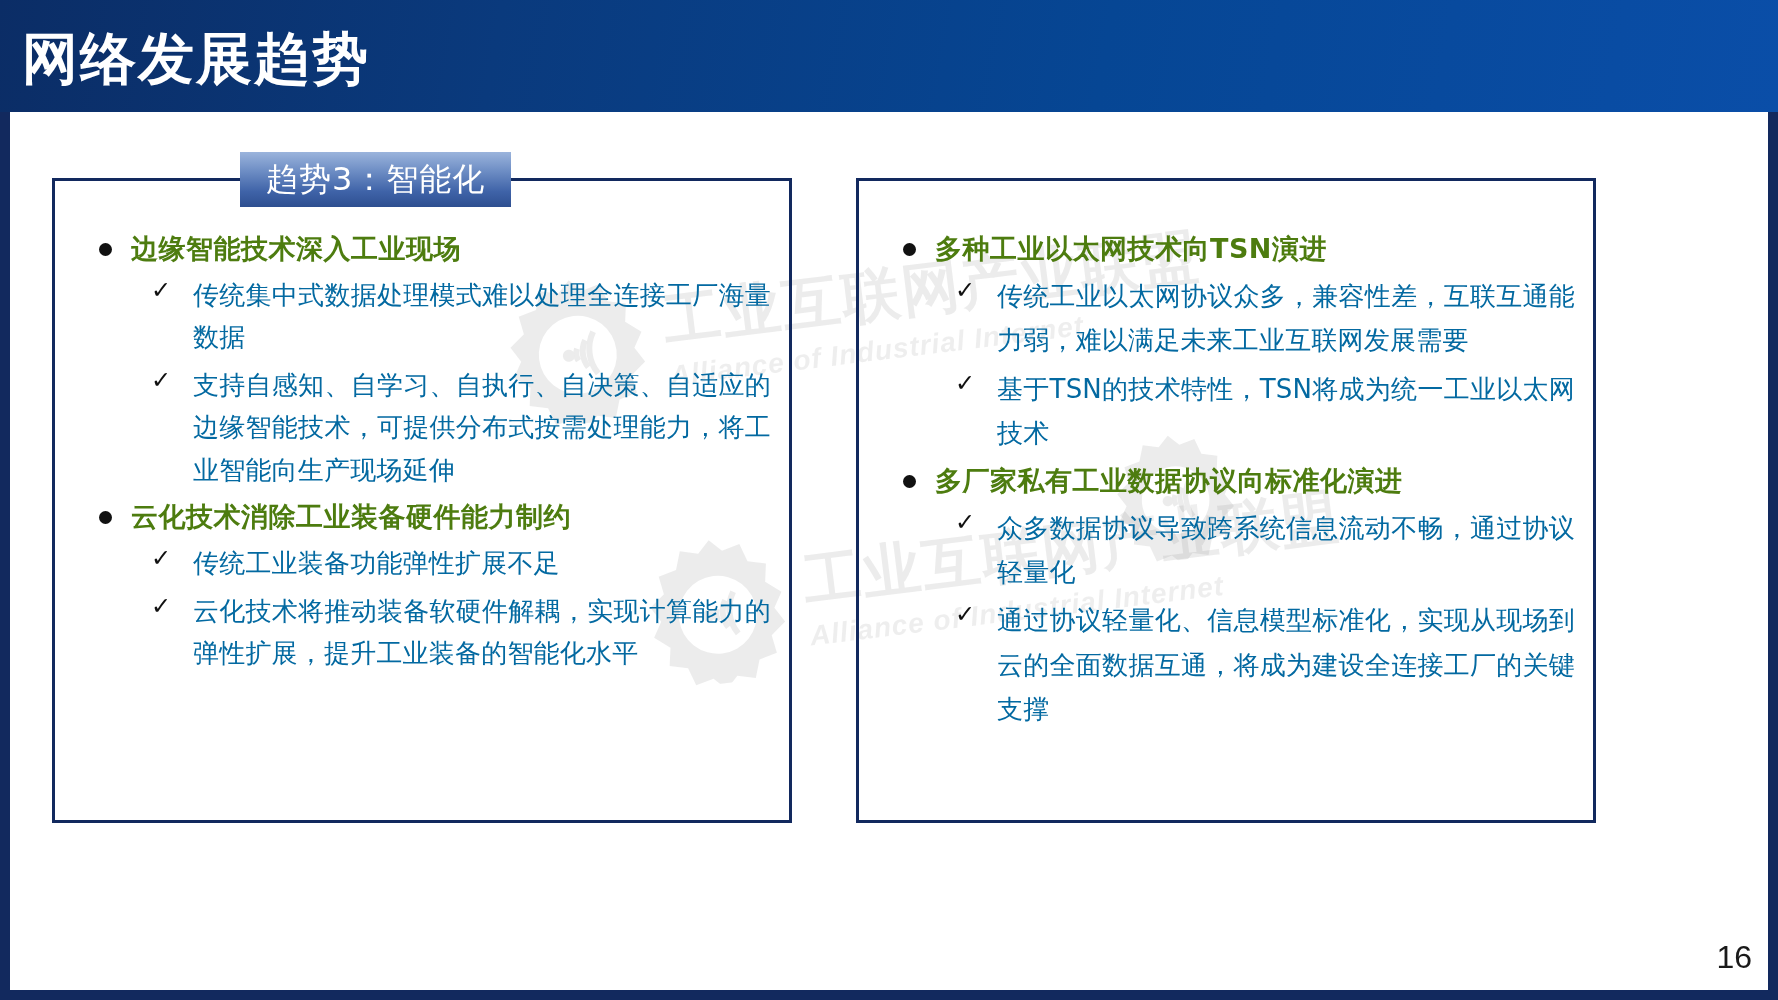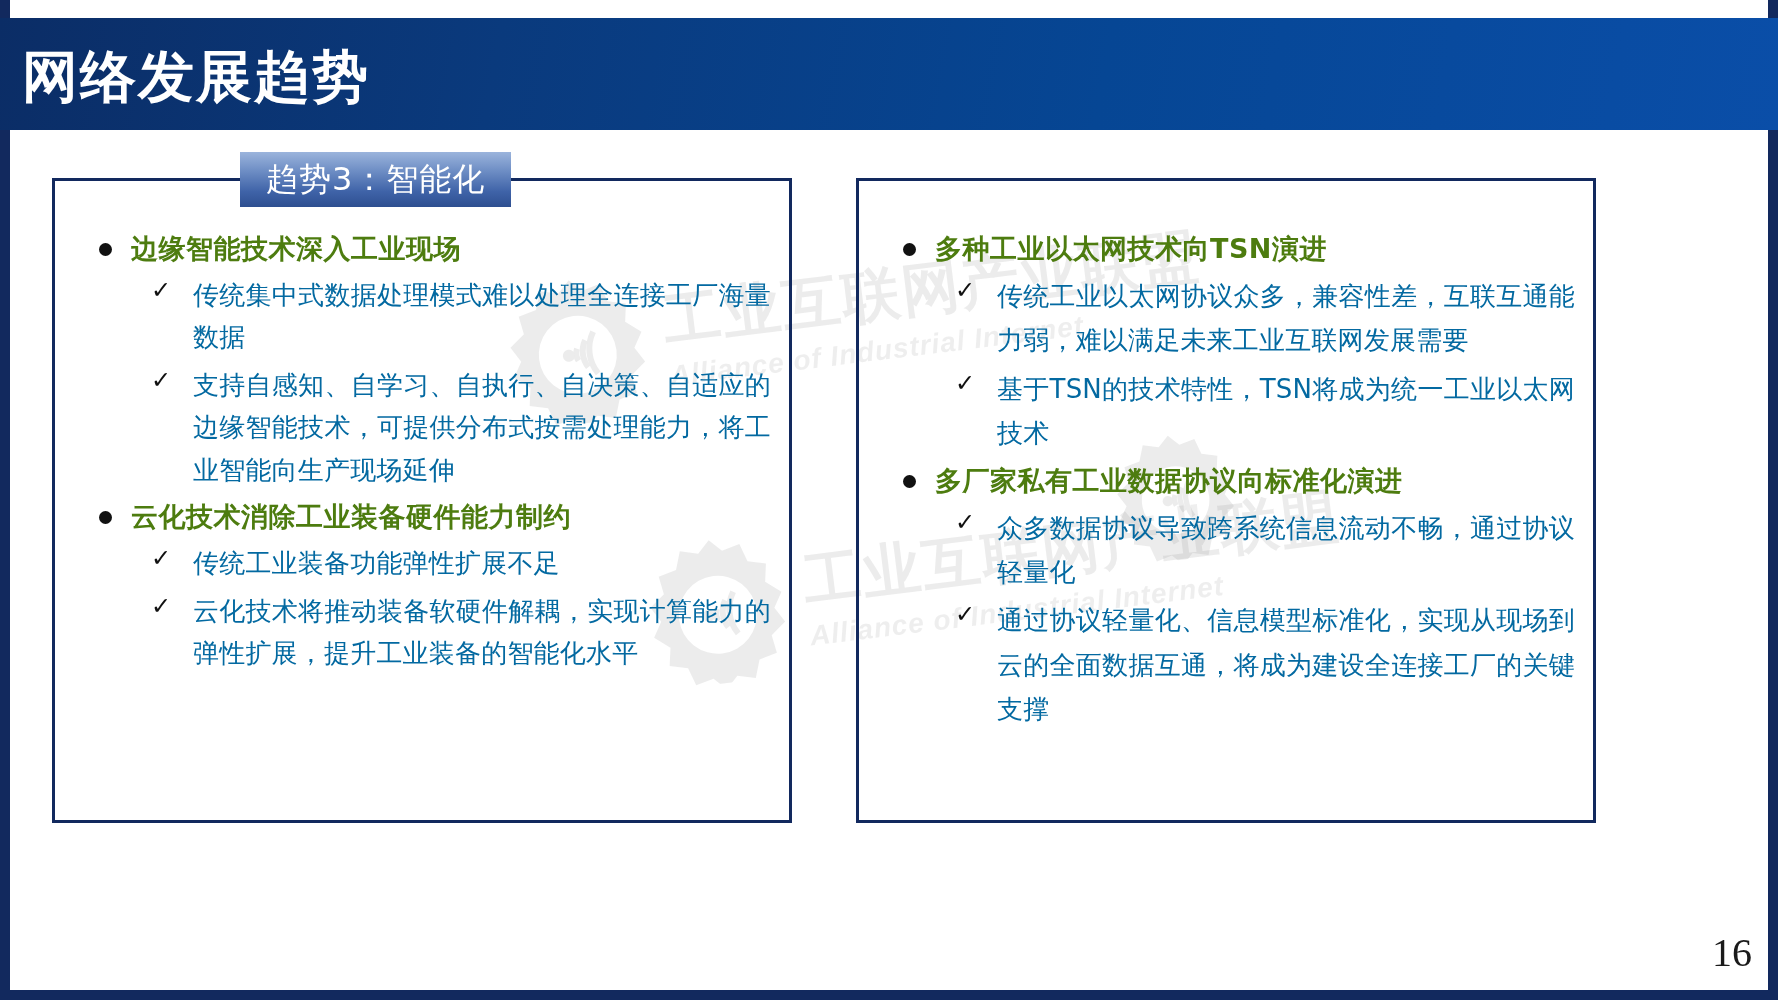--- a/index.html
+++ b/index.html
@@ -25,21 +25,21 @@
     position:absolute; right:0; top:0; width:10px; height:1000px;
     background:#12295e;
   }
   .frame-bottom {
     position:absolute; left:0; bottom:0; width:1778px; height:10px;
     background:#12295e;
   }
 
   
   .header {
-    position:absolute; left:0; top:18px; width:1778px; height:112px;
+    position:absolute; left:0; top:0; width:1778px; height:112px;
     background:linear-gradient(100deg,#0b2d66 0%,#0a3a7d 28%,#064694 62%,#0a4ea8 100%);
   }
   .header-title {
     position:absolute; left:22px; top:22px;
     font-size:56px; font-weight:700; color:#ffffff;
     letter-spacing:2px;
     font-family:"DejaVu Sans","Liberation Sans",sans-serif;
   }
 
   
@@ -139,22 +139,22 @@
     letter-spacing:0.2px;
     text-align:justify;
   }
   #panel-right .h2text { line-height:1.70; }
   #panel-right li.item2 { margin-bottom:4px; }
   #panel-right li.item1 { margin-bottom:6px; }
 
   
   .page-number {
     position:absolute; right:26px; bottom:24px;
-    font-size:40px; color:#1a1a1a;
-    font-family:Liberation Serif, serif;
+    font-size:32px; color:#1a1a1a;
+    font-family:Liberation Sans, sans-serif;
   }
 </style>
 </head>
 <body>
 
 <div id="slide">
 
   <div class="frame-left"></div>
   <div class="frame-right"></div>
   <div class="frame-bottom"></div>

